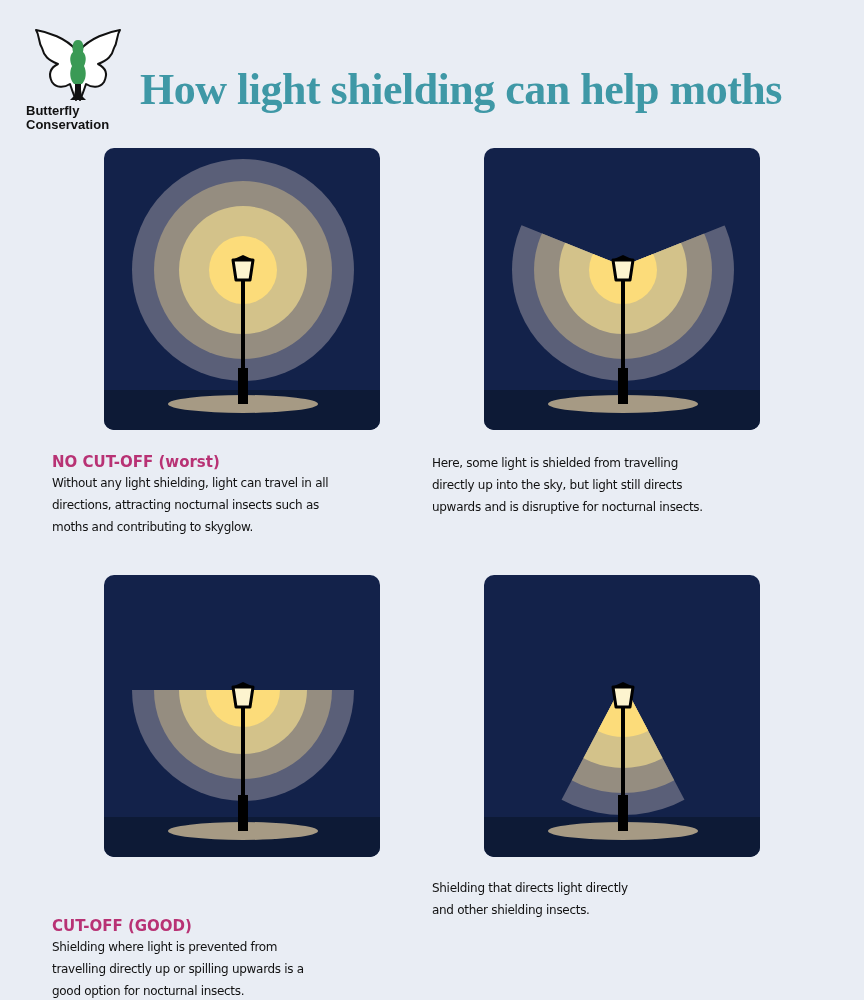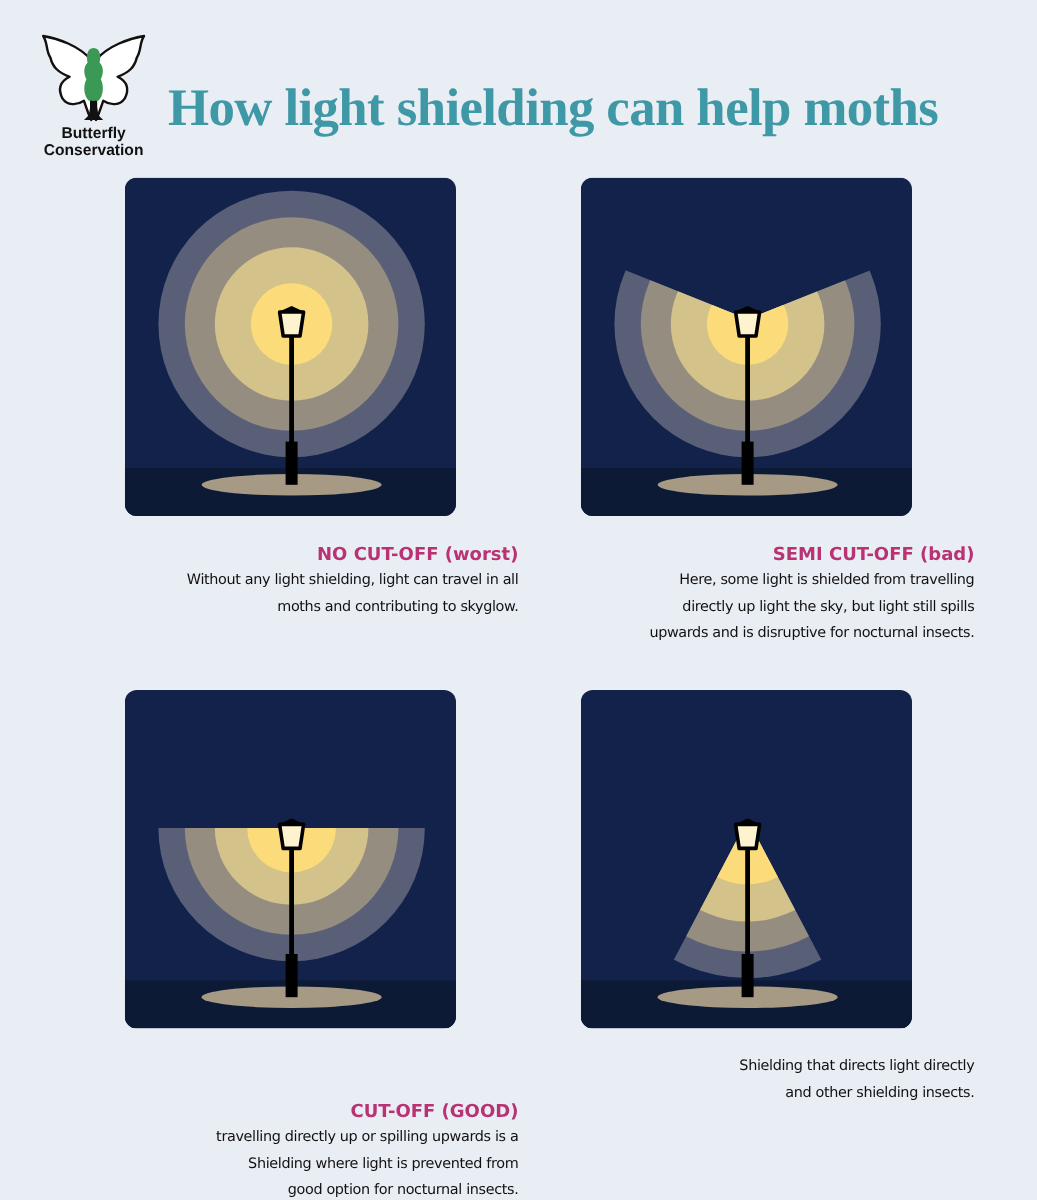--- a/index.html
+++ b/index.html
@@ -1,28 +1,28 @@
 <!DOCTYPE html>
 <html><head>
 <meta charset="utf-8">
 <style>
   html, body { margin:0; padding:0; }
   body { width:864px; height:1000px; background:#e9edf4; position:relative; overflow:hidden;
          font-family:"DejaVu Sans", sans-serif; }
   .logo { position:absolute; left:26px; top:26px; width:104px; height:98px; }
   .logo svg { position:absolute; left:4px; top:0; }
-  .logo-text { position:absolute; left:0; top:78px; width:104px; text-align:center;
+  .logo-text { position:absolute; left:0; top:78px; width:104px; 
                font-family:"Liberation Sans", sans-serif; font-weight:700; font-size:13px;
                line-height:14px; color:#111; }
   .title { position:absolute; left:140px; top:50px; width:700px; font-family:"Liberation Serif", serif;
            font-weight:700; font-size:44px; line-height:50px; color:#3f98a6; letter-spacing:-0.5px;
            white-space:nowrap;margin-top:15px; }
   .panel { position:absolute; width:276px; height:282px; border-radius:10px; overflow:hidden; }
   .panel svg { display:block; }
-  .caption { position:absolute; width:380px; text-align:right; color:#111;
+  .caption { position:absolute; width:380px; text-align:left; color:#111;
              font-family:"DejaVu Sans", sans-serif; }
   .cap-title { font-weight:700; font-size:15px; line-height:20px; color:#b83274; }
   .cap-body { font-size:12px; line-height:22px; letter-spacing:-0.3px; }
 </style>
 </head>
 <body>
 
 <div class="logo">
   <svg width="96" height="78" viewBox="0 0 96 78">
     <path d="M46 24 C36 12 18 6 6 4 C10 10 8 16 12 22 C14 30 18 34 28 38 C20 42 18 48 22 56 C26 62 34 62 40 58 C42 64 44 70 46 74 Z" fill="#fff" stroke="#111" stroke-width="2" stroke-linejoin="round"></path>
@@ -127,33 +127,33 @@
       <rect x="134" y="220" width="10" height="36" fill="#000"></rect>
       <polygon points="139,107 150,112 128,112" fill="#000"></polygon>
       <polygon points="129,112 149,112 146,132 132,132" fill="#fdf4cf" stroke="#000" stroke-width="3" stroke-linejoin="round"></polygon>
     </g>
   </svg>
 </div>
 
 <div class="caption" style="left:52px; top:452px;">
   <div class="cap-title">NO CUT-OFF (worst)</div>
   <div class="cap-body">Without any light shielding, light can travel in all</div>
+  <div class="cap-body">directions, attracting nocturnal insects such as</div>
   <div class="cap-body">moths and contributing to skyglow.</div>
 </div>
 
 <div class="caption" style="left:432px; top:452px;">
-  <div class="cap-title">SEMI CUT-OFF (bad)</div>
   <div class="cap-body">Here, some light is shielded from travelling</div>
-  <div class="cap-body">directly up light the sky, but light still spills</div>
+  <div class="cap-body">directly up into the sky, but light still directs</div>
   <div class="cap-body">upwards and is disruptive for nocturnal insects.</div>
 </div>
 
 <div class="caption" style="left:52px; top:916px;">
   <div class="cap-title">CUT-OFF (GOOD)</div>
+  <div class="cap-body">Shielding where light is prevented from</div>
   <div class="cap-body">travelling directly up or spilling upwards is a</div>
-  <div class="cap-body">Shielding where light is prevented from</div>
   <div class="cap-body">good option for nocturnal insects.</div>
 </div>
 
 <div class="caption" style="left:432px; top:877px;">
   <div class="cap-body">Shielding that directs light directly</div>
   <div class="cap-body">and other shielding insects.</div>
 </div>
 
 </body></html>

